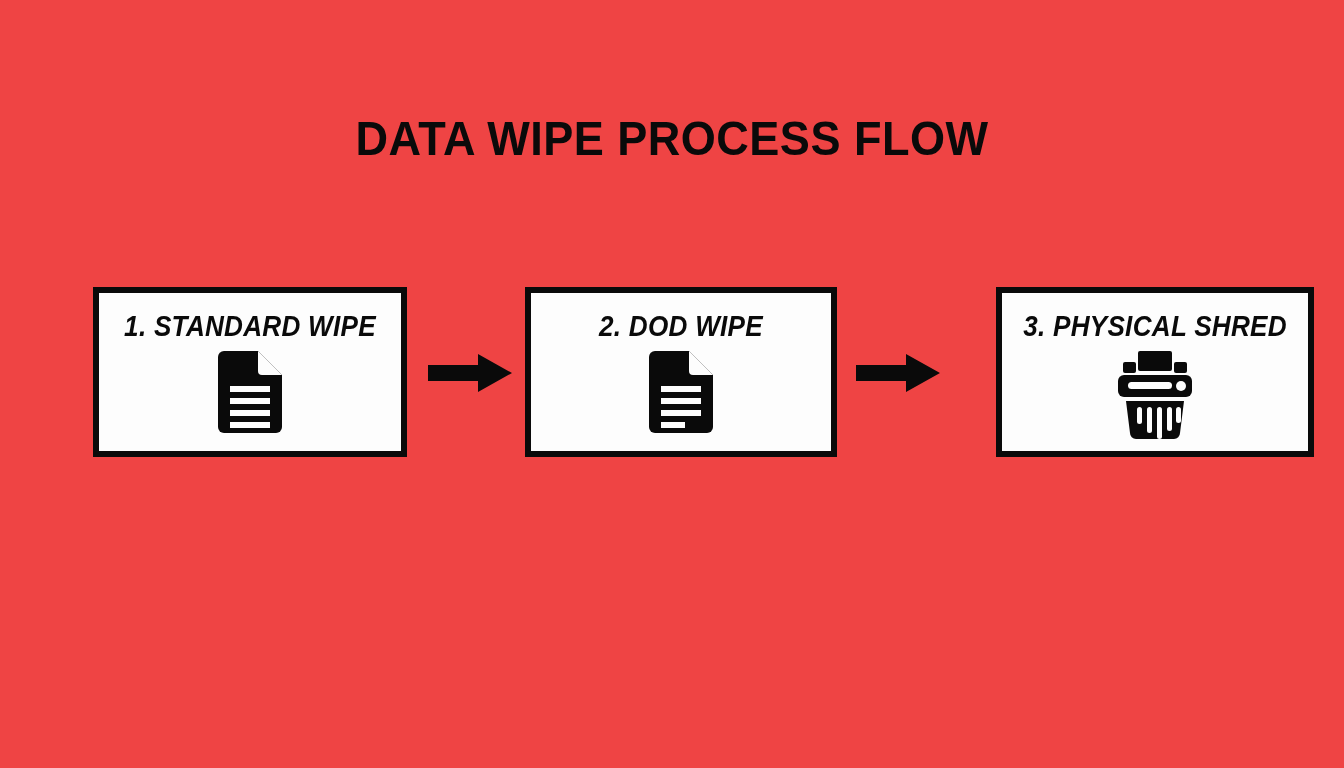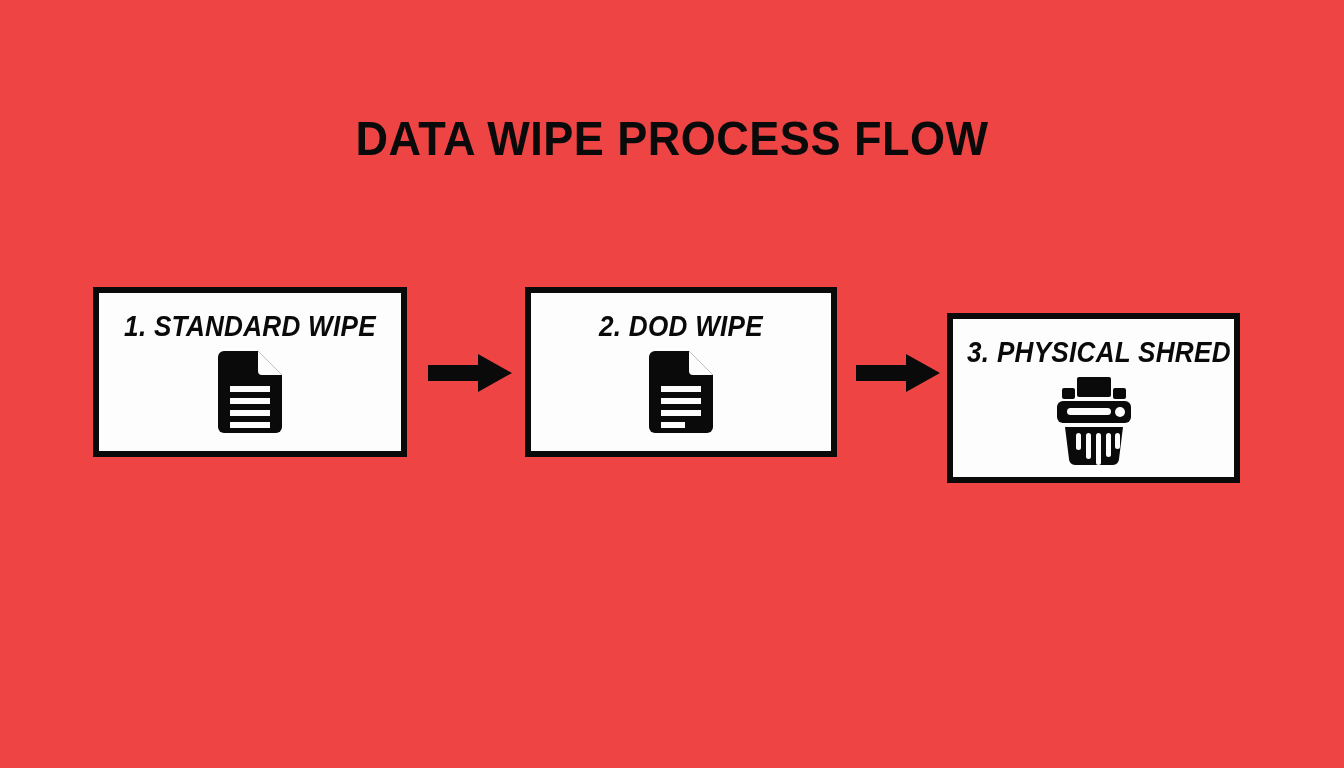--- a/index.html
+++ b/index.html
@@ -52,21 +52,21 @@
   .step-box {
     position: absolute;
     top: 0;
     height: 170px;
     box-sizing: border-box;
     border: 6px solid #0a0a0a;
     background: #fdfdfd;
   }
   .step-box.s1 { left: 0px;   width: 314px; }
   .step-box.s2 { left: 432px; width: 312px; }
-  .step-box.s3 { left: 854px; width: 293px; margin-top: 26px; }
+  .step-box.s3 { left: 903px; width: 318px; }
 
   .step-label {
     position: absolute;
     left: 0;
     right: 0;
     top: 16px;
     text-align: center;
     font-family: "Liberation Sans Narrow", "Liberation Sans", sans-serif;
     font-weight: bold;
     font-size: 29px;

